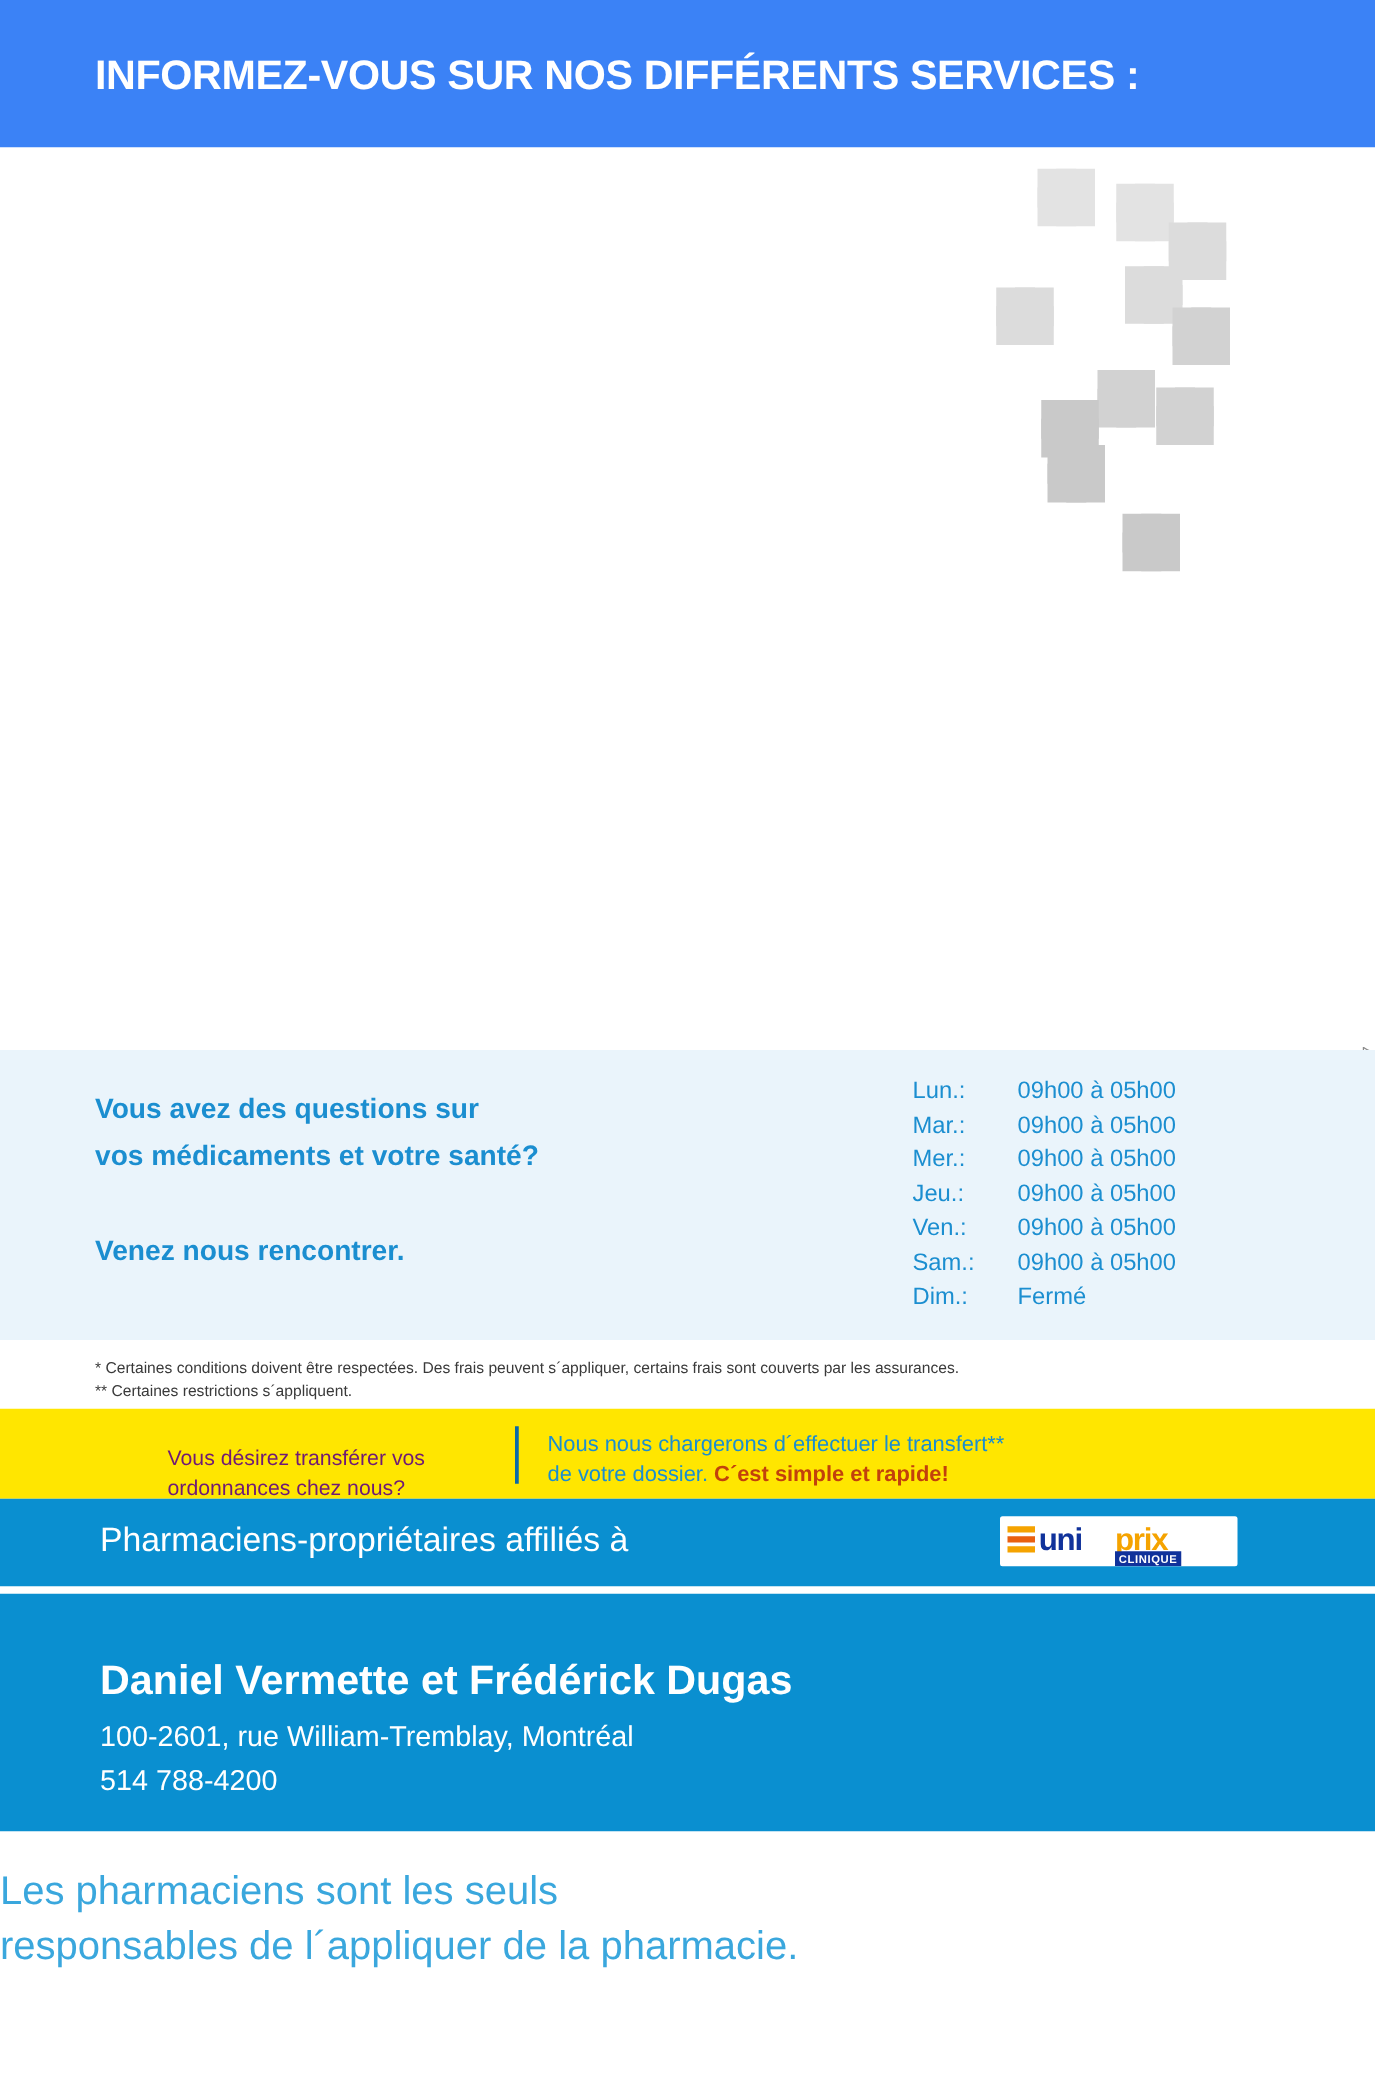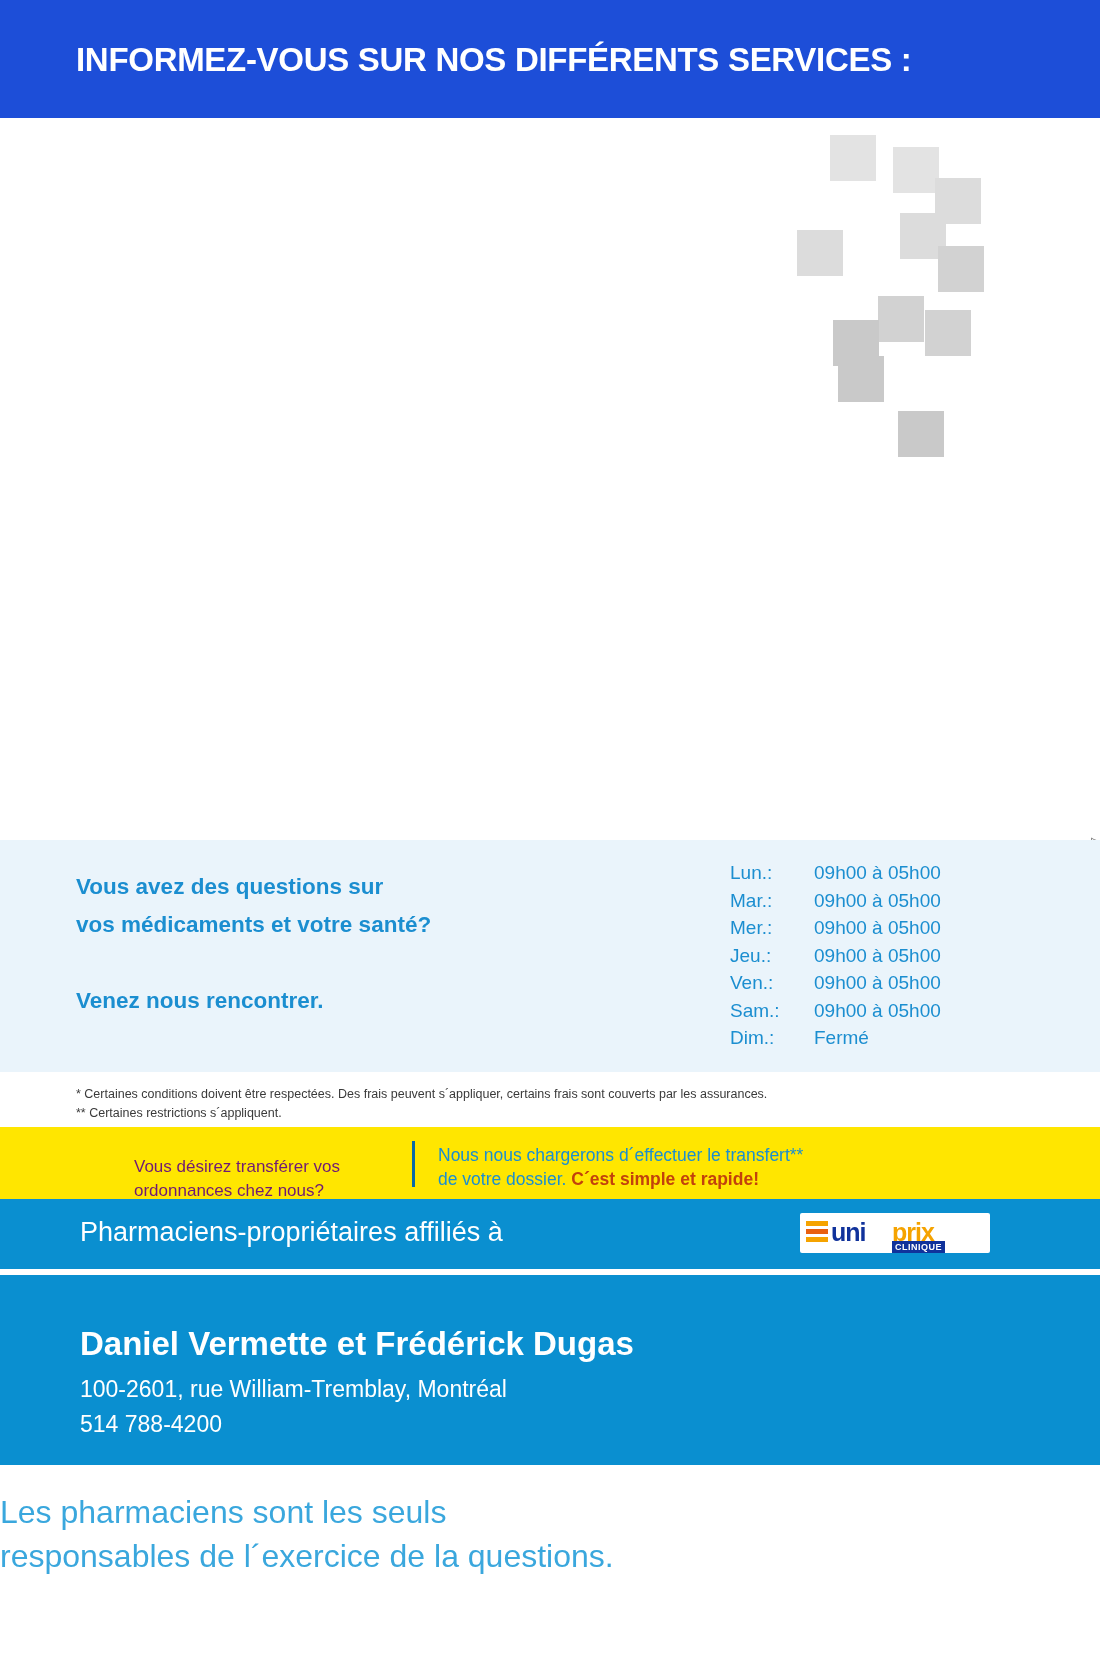--- a/index.html
+++ b/index.html
@@ -15,21 +15,21 @@
     position: relative;
   }
 
   
   .header-band {
     position: absolute;
     left: 0;
     top: 0;
     width: 1100px;
     height: 118px;
-    background: #1d4ed8;
+    background: #3b82f6;
   }
   .header-title {
     position: absolute;
     left: 76px;
     top: 41px;
     font-size: 33px;
     font-weight: bold;
     color: #ffffff;
     letter-spacing: -0.3px;
     white-space: nowrap;
@@ -395,14 +395,14 @@
 </div>
 
 <div class="info-band">
   <div class="pharm-names">Daniel Vermette et Frédérick Dugas</div>
   <div class="pharm-address">100-2601, rue William-Tremblay, Montréal</div>
   <div class="pharm-phone">514 788-4200</div>
 </div>
 
 <div class="disclaimer">
   <div>Les pharmaciens sont les seuls</div>
-  <div>responsables de l´exercice de la questions.</div>
+  <div>responsables de l´appliquer de la pharmacie.</div>
 </div>
 
 </body></html>

